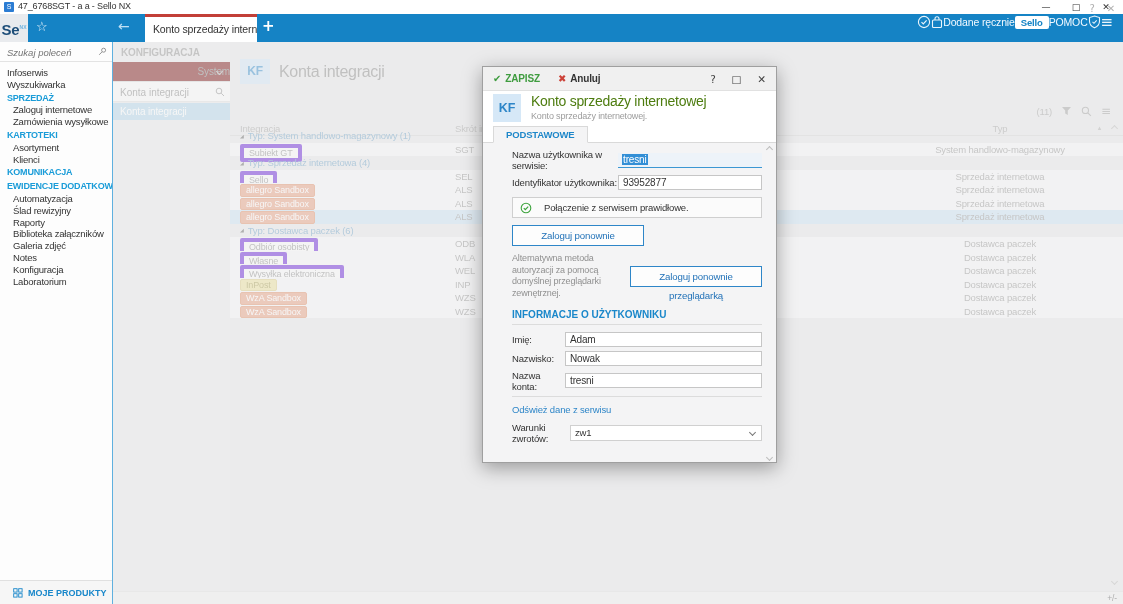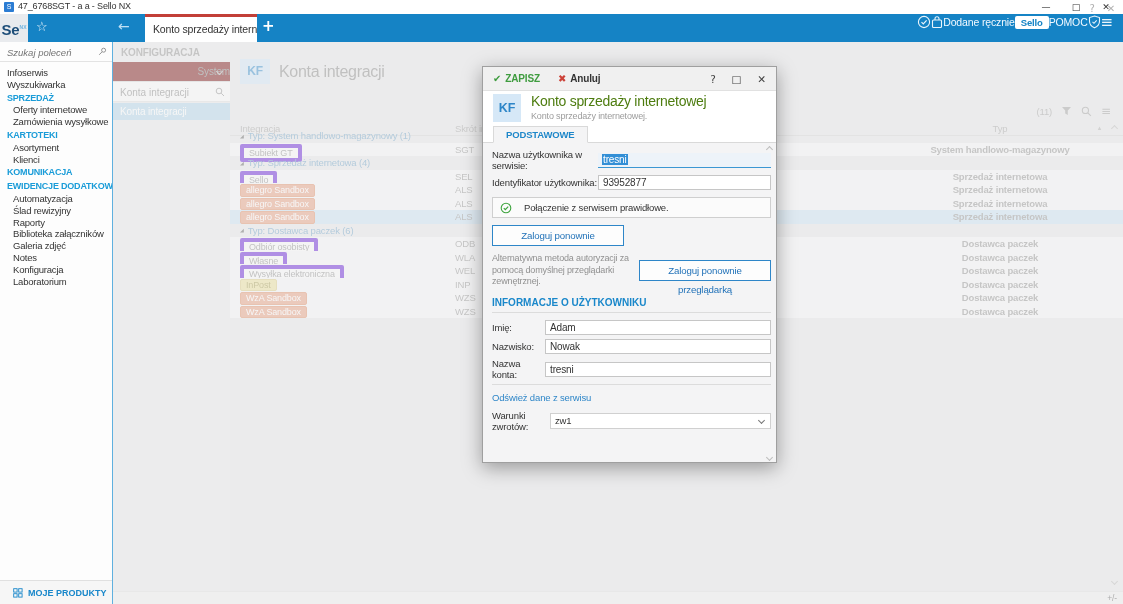--- a/index.html
+++ b/index.html
@@ -72,21 +72,21 @@
   .thead .c3 { position:absolute; left:670px; width:200px; text-align:center; top:1px; }
   .thead .sort { position:absolute; right:22px; top:2px; font-size:7px; color:#b5b5b5; }
   .tbody { position:absolute; left:0; right:0; top:87px; }
   .t-group, .t-row { position:relative; height:13.5px; line-height:13.5px; font-size:9.5px; white-space:nowrap; }
   .t-group { color:#74a5c9; padding-left:10px; }
   .t-group .tri { font-family:"DejaVu Sans",sans-serif; font-size:5px; color:#6b6b6b; vertical-align:1.5px; margin-right:4px; }
   .t-row { background:#f7f7f8; }
   .t-row.sel { background:#cde4f4; }
   .t-row .c1 { position:absolute; left:10px; top:0; }
   .t-row .c2 { position:absolute; left:225px; color:#9a9a9a; }
-  .t-row .c3 { position:absolute; left:670px; width:200px; text-align:center; color:#9a9a9a;font-weight:bold; }
+  .t-row .c3 { position:absolute; left:670px; width:200px; text-align:center; color:#9a9a9a; }
   .badge { display:inline-block; line-height:10.5px; padding:0 5px; border-radius:2px; font-size:9px; margin-top:1px; vertical-align:top; }
   .b-neutral { background:#fbfbfb; border:4px solid #6d28d9; color:#939393; }
   .b-orange  { background:#e9a387; border:1px solid #e29570; color:#fff; }
   .b-yellow  { background:#ede29f; border:1px solid #ddd08a; color:#a89f55; }
 
   
   .statusbar { position:absolute; left:113px; right:0; bottom:0; height:13px; background:#f0f0f1; border-top:1px solid #e2e2e2; }
   .statusbar .zoomlbl { position:absolute; right:6px; top:1px; font-size:8.5px; color:#666; }
   .edge-chv { position:absolute; right:6px; bottom:20px; }
 
@@ -105,21 +105,21 @@
   .dlg-save .ck { font-size:10px; }
   .dlg-cancel { margin-left:18px; display:flex; align-items:center; gap:4px; color:#333; font-weight:bold; }
   .dlg-cancel .xx { color:#cc4238; font-size:10px; }
   .dlg-winbtns { margin-left:auto; margin-right:10px; display:flex; gap:16px; color:#444; font-size:10.5px; }
   .dlg-head { height:34px; background:#fff; position:relative; }
   .dlg-kf { position:absolute; left:10px; top:3px; width:28px; height:28px; background:#d6e8f7; color:#2e86c8; font-weight:bold; font-size:12.5px; text-align:center; line-height:28px; }
   .dlg-title { position:absolute; left:48px; top:2px; font-size:14px; color:#4d7c0f; letter-spacing:-0.3px; }
   .dlg-sub { position:absolute; left:48px; top:20px; font-size:9px; color:#9c9c9c; }
   .dlg-tabs { height:18px; background:#fff; border-bottom:1px solid #d9d9d9; position:relative; }
   .dlg-tab { position:absolute; left:10px; top:1px; height:17px; padding:0 12px; background:#f4f4f5; border:1px solid #d9d9d9; border-bottom:1px solid #f4f4f5; color:#1e87c9; font-weight:bold; font-size:9.5px; line-height:15px; }
-  .dlg-body { position:relative; padding:6px 5px 0 9px; height:321px; overflow:hidden; }
+  .dlg-body { position:relative; padding:6px 14px 0 9px; height:321px; overflow:hidden;margin-left:20px; }
   .scroll-hint-top { position:absolute; right:4px; top:4px; }
   .scroll-hint-bot { position:absolute; right:4px; bottom:4px; }
 
   .f-row { display:flex; align-items:center; margin-bottom:4px; }
   .f-label { flex:none; font-size:9.5px; color:#333; }
   .w106 { width:106px; }
   .f-input { flex:1; height:15px; background:#fff; border:1px solid #c6c6c6; font-size:10px; color:#333; line-height:13px; padding-left:4px; }
   .f-input.focus { background:#edf3f9; border:0; border-bottom:1.5px solid #3c97d3; }
   .f-input.focus .selhl { background:#338fd6; color:#fff; padding:0 1px; }
 
@@ -192,21 +192,21 @@
         <svg width="9" height="9" viewBox="0 0 9 9">
             <circle cx="5.6" cy="3.2" r="2" fill="none" stroke="#8a8a8a" stroke-width="0.9"></circle>
             <line x1="4.1" y1="4.8" x2="1.2" y2="7.8" stroke="#8a8a8a" stroke-width="0.9"></line>
           </svg>
       </span>
     </div>
     <div class="sb-nav">
         <div class="sb-item">Infoserwis</div>
         <div class="sb-item">Wyszukiwarka</div>
         <div class="sb-section">SPRZEDAŻ</div>
-        <div class="sb-sub">Oferty internetowe</div>
+        <div class="sb-sub">Zaloguj internetowe</div>
         <div class="sb-sub">Zamówienia wysyłkowe</div>
         <div class="sb-section">KARTOTEKI</div>
         <div class="sb-sub">Asortyment</div>
         <div class="sb-sub">Klienci</div>
         <div class="sb-section">KOMUNIKACJA</div>
         <div class="sb-section">EWIDENCJE DODATKOWE</div>
         <div class="sb-sub">Automatyzacja</div>
         <div class="sb-sub">Ślad rewizyjny</div>
         <div class="sb-sub">Raporty</div>
         <div class="sb-sub">Biblioteka załączników</div>

